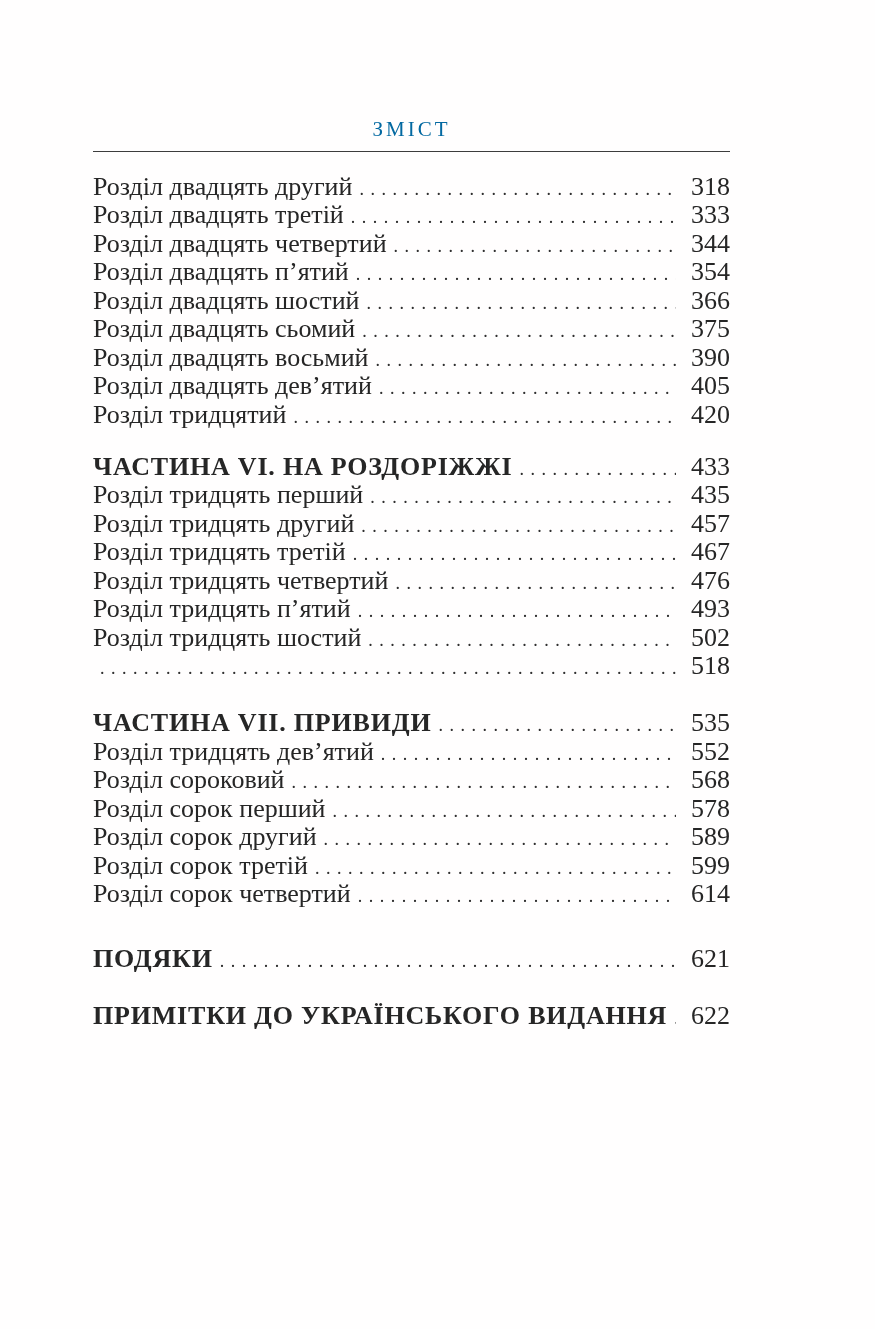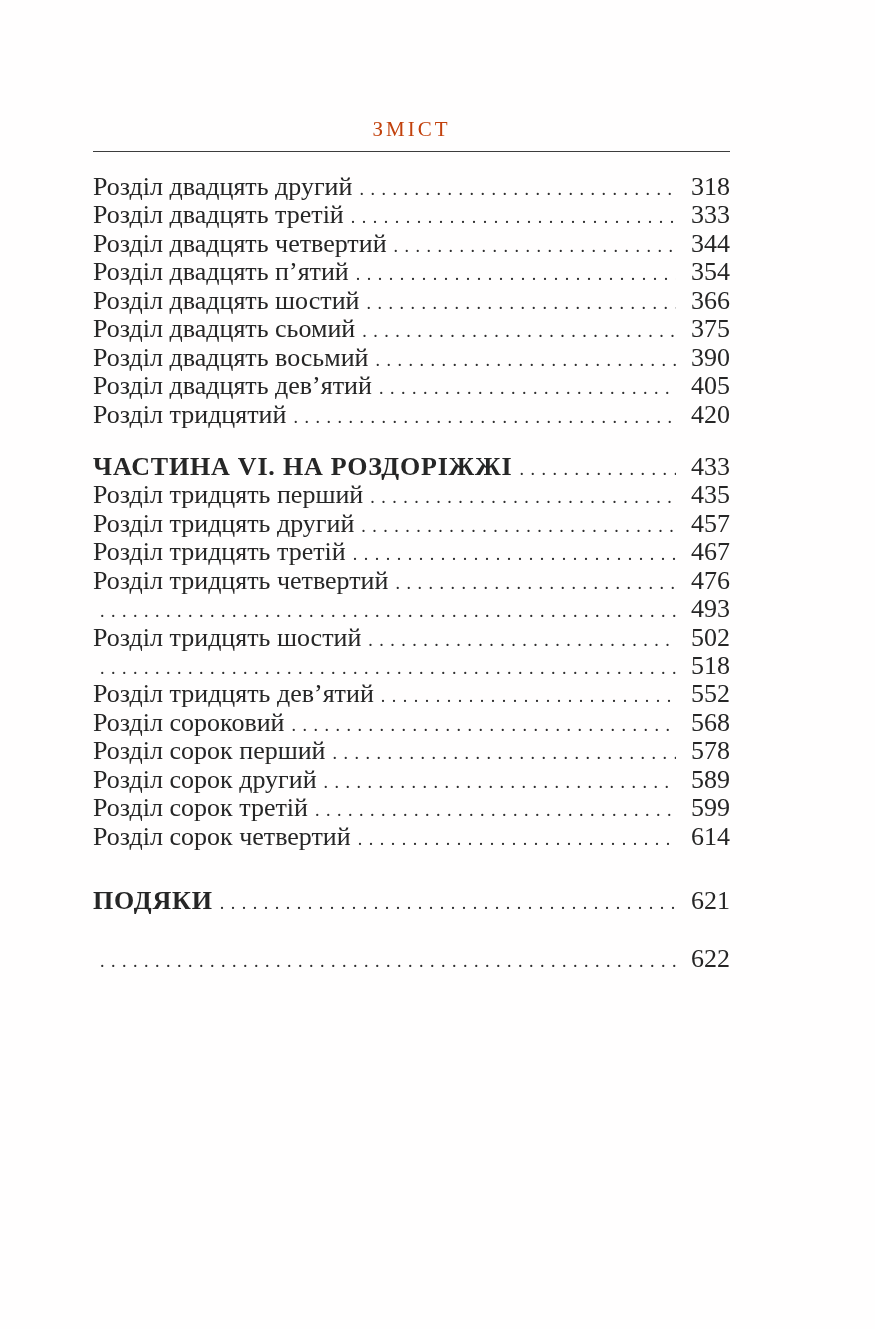--- a/index.html
+++ b/index.html
@@ -10,21 +10,21 @@
     width:875px; height:1329px;
     background:#fffefe;
     font-family:"Liberation Serif","DejaVu Serif",serif;
     color:#262626;
     overflow:hidden;
   }
   .page-title {
     position:absolute; top:117px; left:93px; width:637px;
     text-align:center;
     font-size:21px; letter-spacing:3px; font-weight:400;
-    color:#c2410c;
+    color:#0369a1;
   }
   .rule {
     position:absolute; top:151px; left:93px; width:637px;
     height:1px; background:#3d3d3d;
   }
   .toc {
     position:absolute; top:173px; left:93px; width:637px;
     font-size:26px;
   }
   .row { display:flex; align-items:baseline; height:28.45px; line-height:28.45px; }
@@ -120,33 +120,39 @@
       <span class="label">Розділ тридцять третій</span>
       <span class="dots"></span>
       <span class="pagenum">467</span>
     </div>
     <div class="row">
       <span class="label">Розділ тридцять четвертий</span>
       <span class="dots"></span>
       <span class="pagenum">476</span>
     </div>
     <div class="row">
+      <span class="label">Розділ тридцять п’ятий</span>
       <span class="dots"></span>
       <span class="pagenum">493</span>
     </div>
     <div class="row">
       <span class="label">Розділ тридцять шостий</span>
       <span class="dots"></span>
       <span class="pagenum">502</span>
     </div>
     <div class="row">
       <span class="dots"></span>
       <span class="pagenum">518</span>
     </div>
 
+    <div class="row heading sec-c">
+      <span class="label">ЧАСТИНА VII. ПРИВИДИ</span>
+      <span class="dots"></span>
+      <span class="pagenum">535</span>
+    </div>
     <div class="row">
       <span class="label">Розділ тридцять дев’ятий</span>
       <span class="dots"></span>
       <span class="pagenum">552</span>
     </div>
     <div class="row">
       <span class="label">Розділ сороковий</span>
       <span class="dots"></span>
       <span class="pagenum">568</span>
     </div>
@@ -170,18 +176,19 @@
       <span class="dots"></span>
       <span class="pagenum">614</span>
     </div>
 
     <div class="row heading back-a">
       <span class="label">ПОДЯКИ</span>
       <span class="dots"></span>
       <span class="pagenum">621</span>
     </div>
     <div class="row heading back-b">
+      <span class="label">ПРИМІТКИ ДО УКРАЇНСЬКОГО ВИДАННЯ</span>
       <span class="dots"></span>
       <span class="pagenum">622</span>
     </div>
 
   </div>
 </div>
 
 </body></html>

